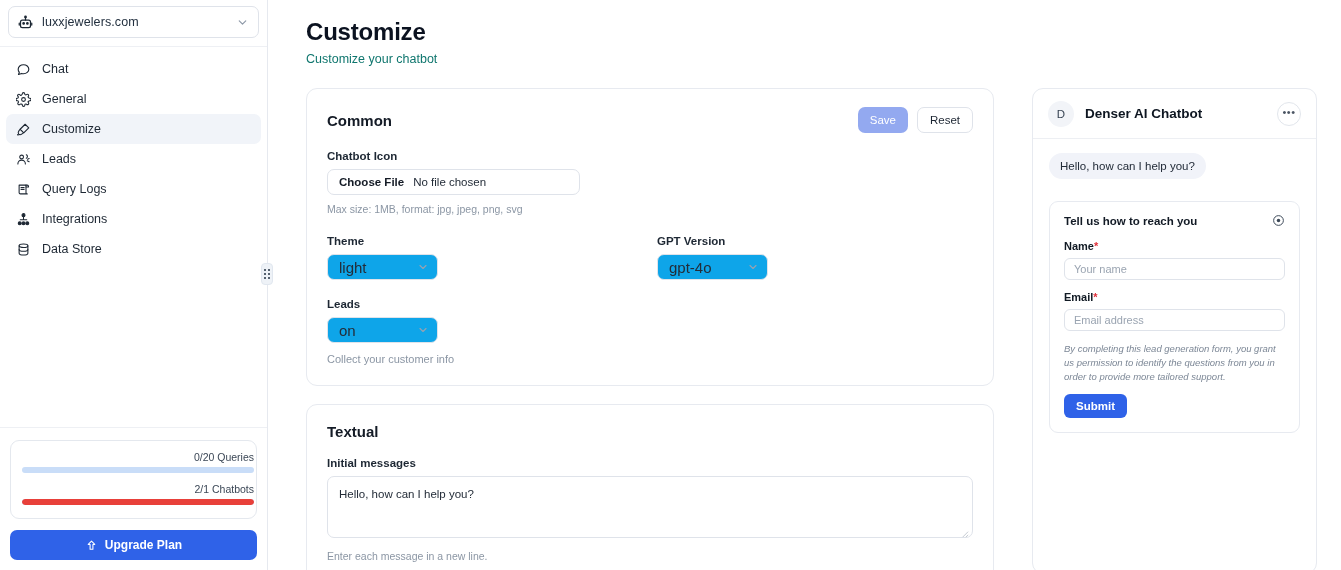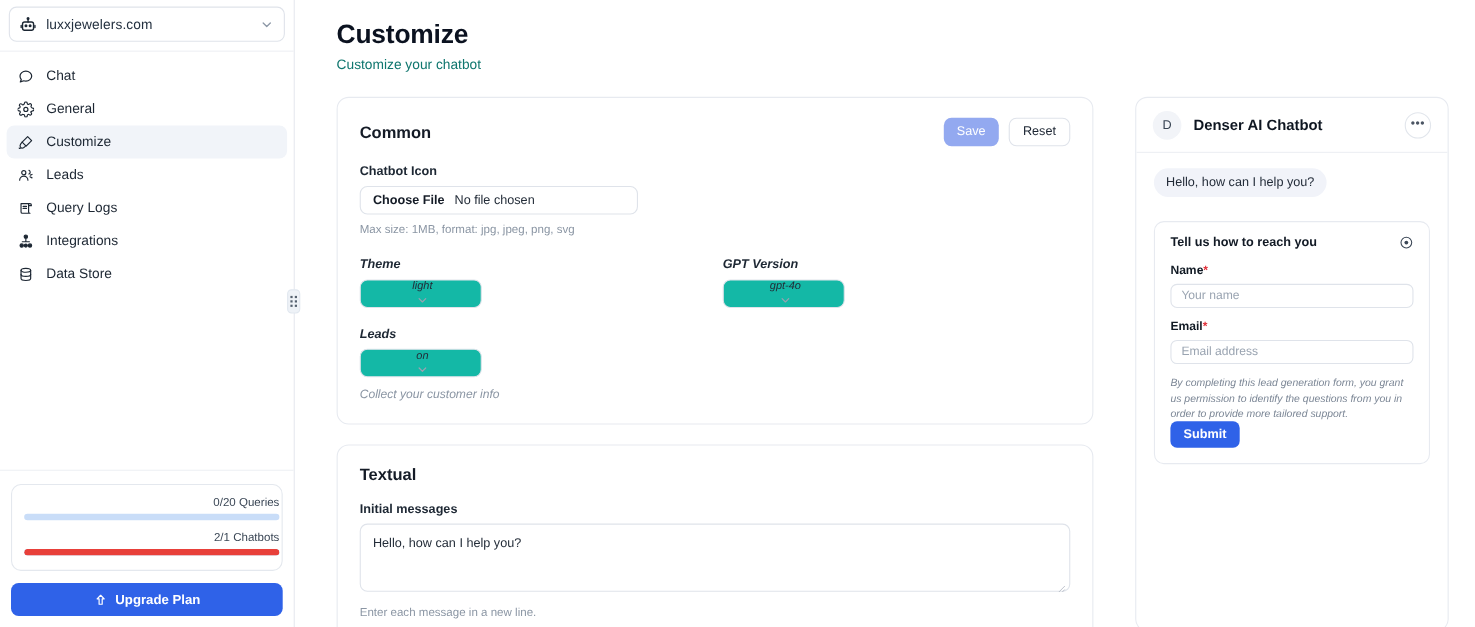--- a/index.html
+++ b/index.html
@@ -109,25 +109,25 @@
     display: flex; align-items: center; gap: 9px; padding: 0 11px; background: #fff;
     font-size: 11.5px; cursor: pointer;
   }
   .file-input .cf { color: #141b26; font-weight: 600; }
   .file-input .nf { color: #232c38; }
   .hint { font-size: 10.5px; color: #8b96a4; margin-top: 8px; }
 
   .grid2 { display: flex; gap: 0; margin-top: 20px; }
   .grid2 > div { width: 330px; flex: 0 0 330px; }
   .grid2 > div:nth-child(2) { margin-left: 0px; }
-  .fld { margin-bottom: 0; font-style: italic; }
+  .fld { margin-bottom: 0; }
   .sel {
     width: 111px; height: 26px; border: 1px solid #dfe3ea; border-radius: 7px;
-    background: #14b8a6; display: flex; align-items: center; padding: 0 8px 0 11px;
-    font-size: 10px; color: #232c38; cursor: pointer; justify-content: space-between; flex-direction: column;
+    background: #0ea5e9; display: flex; align-items: center; padding: 0 8px 0 11px;
+    font-size: 15px; color: #232c38; cursor: pointer; justify-content: space-between;
   }
   .sel .chev { width: 12px; height: 12px; color: #98a2b0; }
   .row-leads { margin-top: 18px; }
   .sub-hint { font-size: 11px; color: #8b96a4; margin-top: 10px; }
 
   .ta {
     width: 100%; height: 62px; border: 1px solid #dfe3ea; border-radius: 7px;
     padding: 9px 11px; font-size: 11.5px; color: #232c38; resize: none;
     font-family: "Liberation Sans", sans-serif; background: #fff; outline: none;
     line-height: 1.4;
@@ -172,20 +172,21 @@
   .lbl .req { color: #e0303a; font-weight: 700; }
   .inp {
     width: 100%; height: 22px; border: 1px solid #dfe3ea; border-radius: 6px;
     padding: 0 9px; font-size: 11px; color: #232c38; outline: none;
     font-family: "Liberation Sans", sans-serif; background: #fff;
     margin-bottom: 11px;
   }
   .inp::placeholder { color: #9aa4b1; }
   .disclaimer {
     font-size: 9.5px; line-height: 1.45; color: #7c8796; font-style: italic;
+    margin-bottom: 11px;
   }
   .submit-btn {
     height: 24px; padding: 0 12px; background: #2f62e8; color: #fff;
     border: none; border-radius: 6px; font-size: 11.5px; font-weight: 700;
     cursor: pointer; font-family: "Liberation Sans", sans-serif;
   }
 </style>
 </head>
 <body>
 

